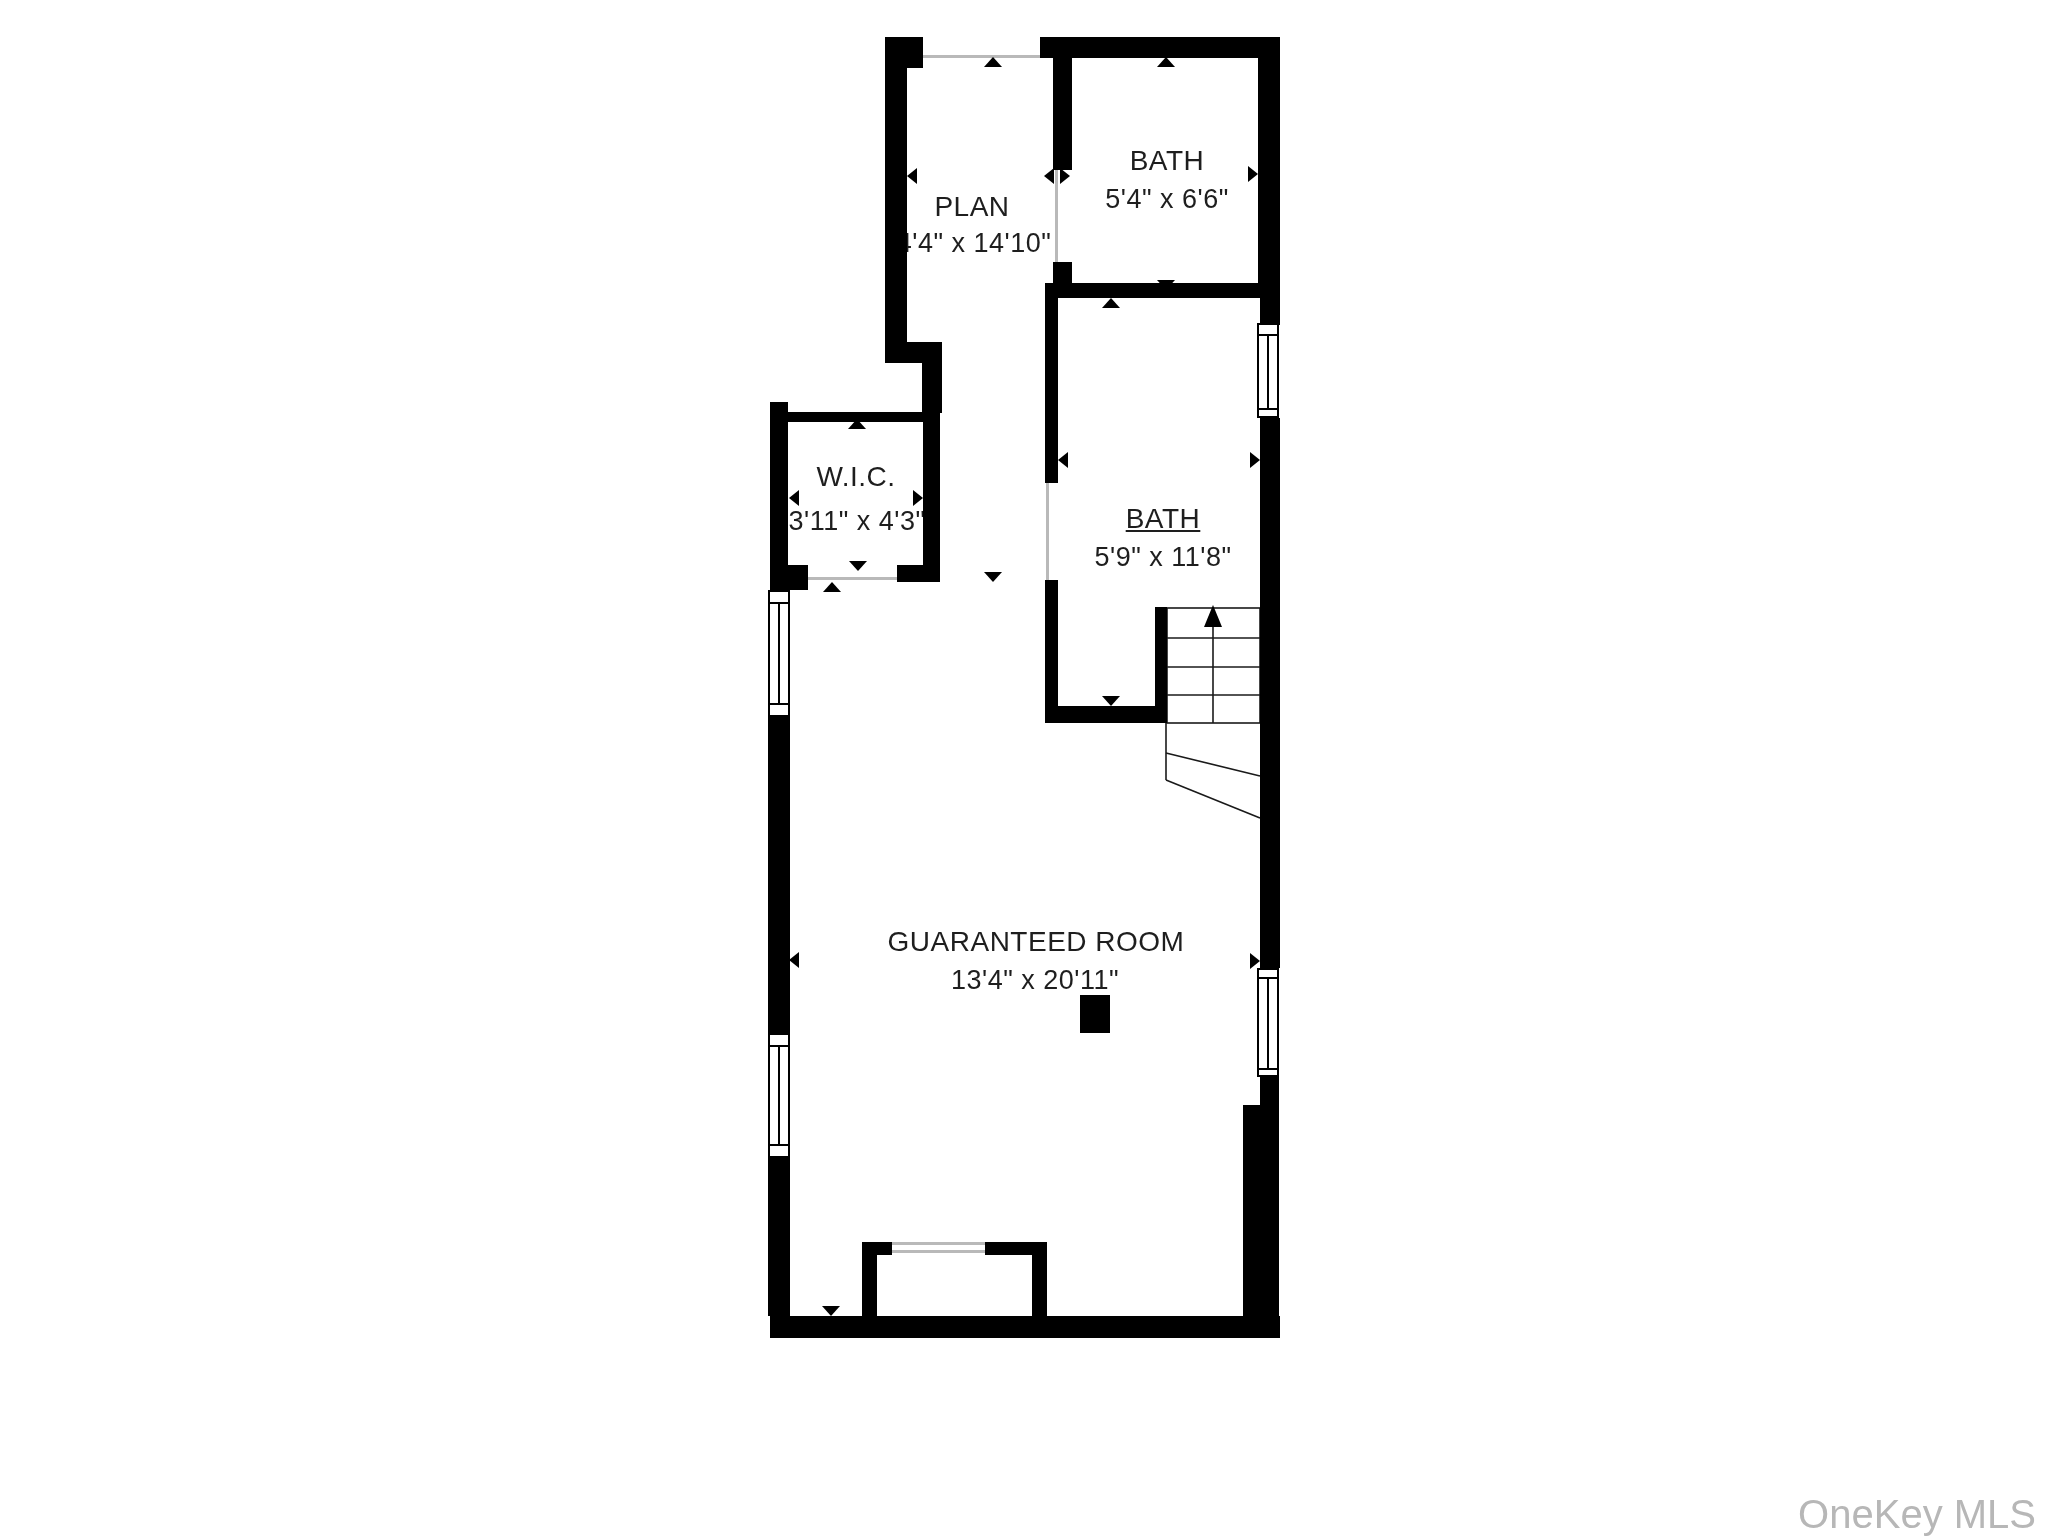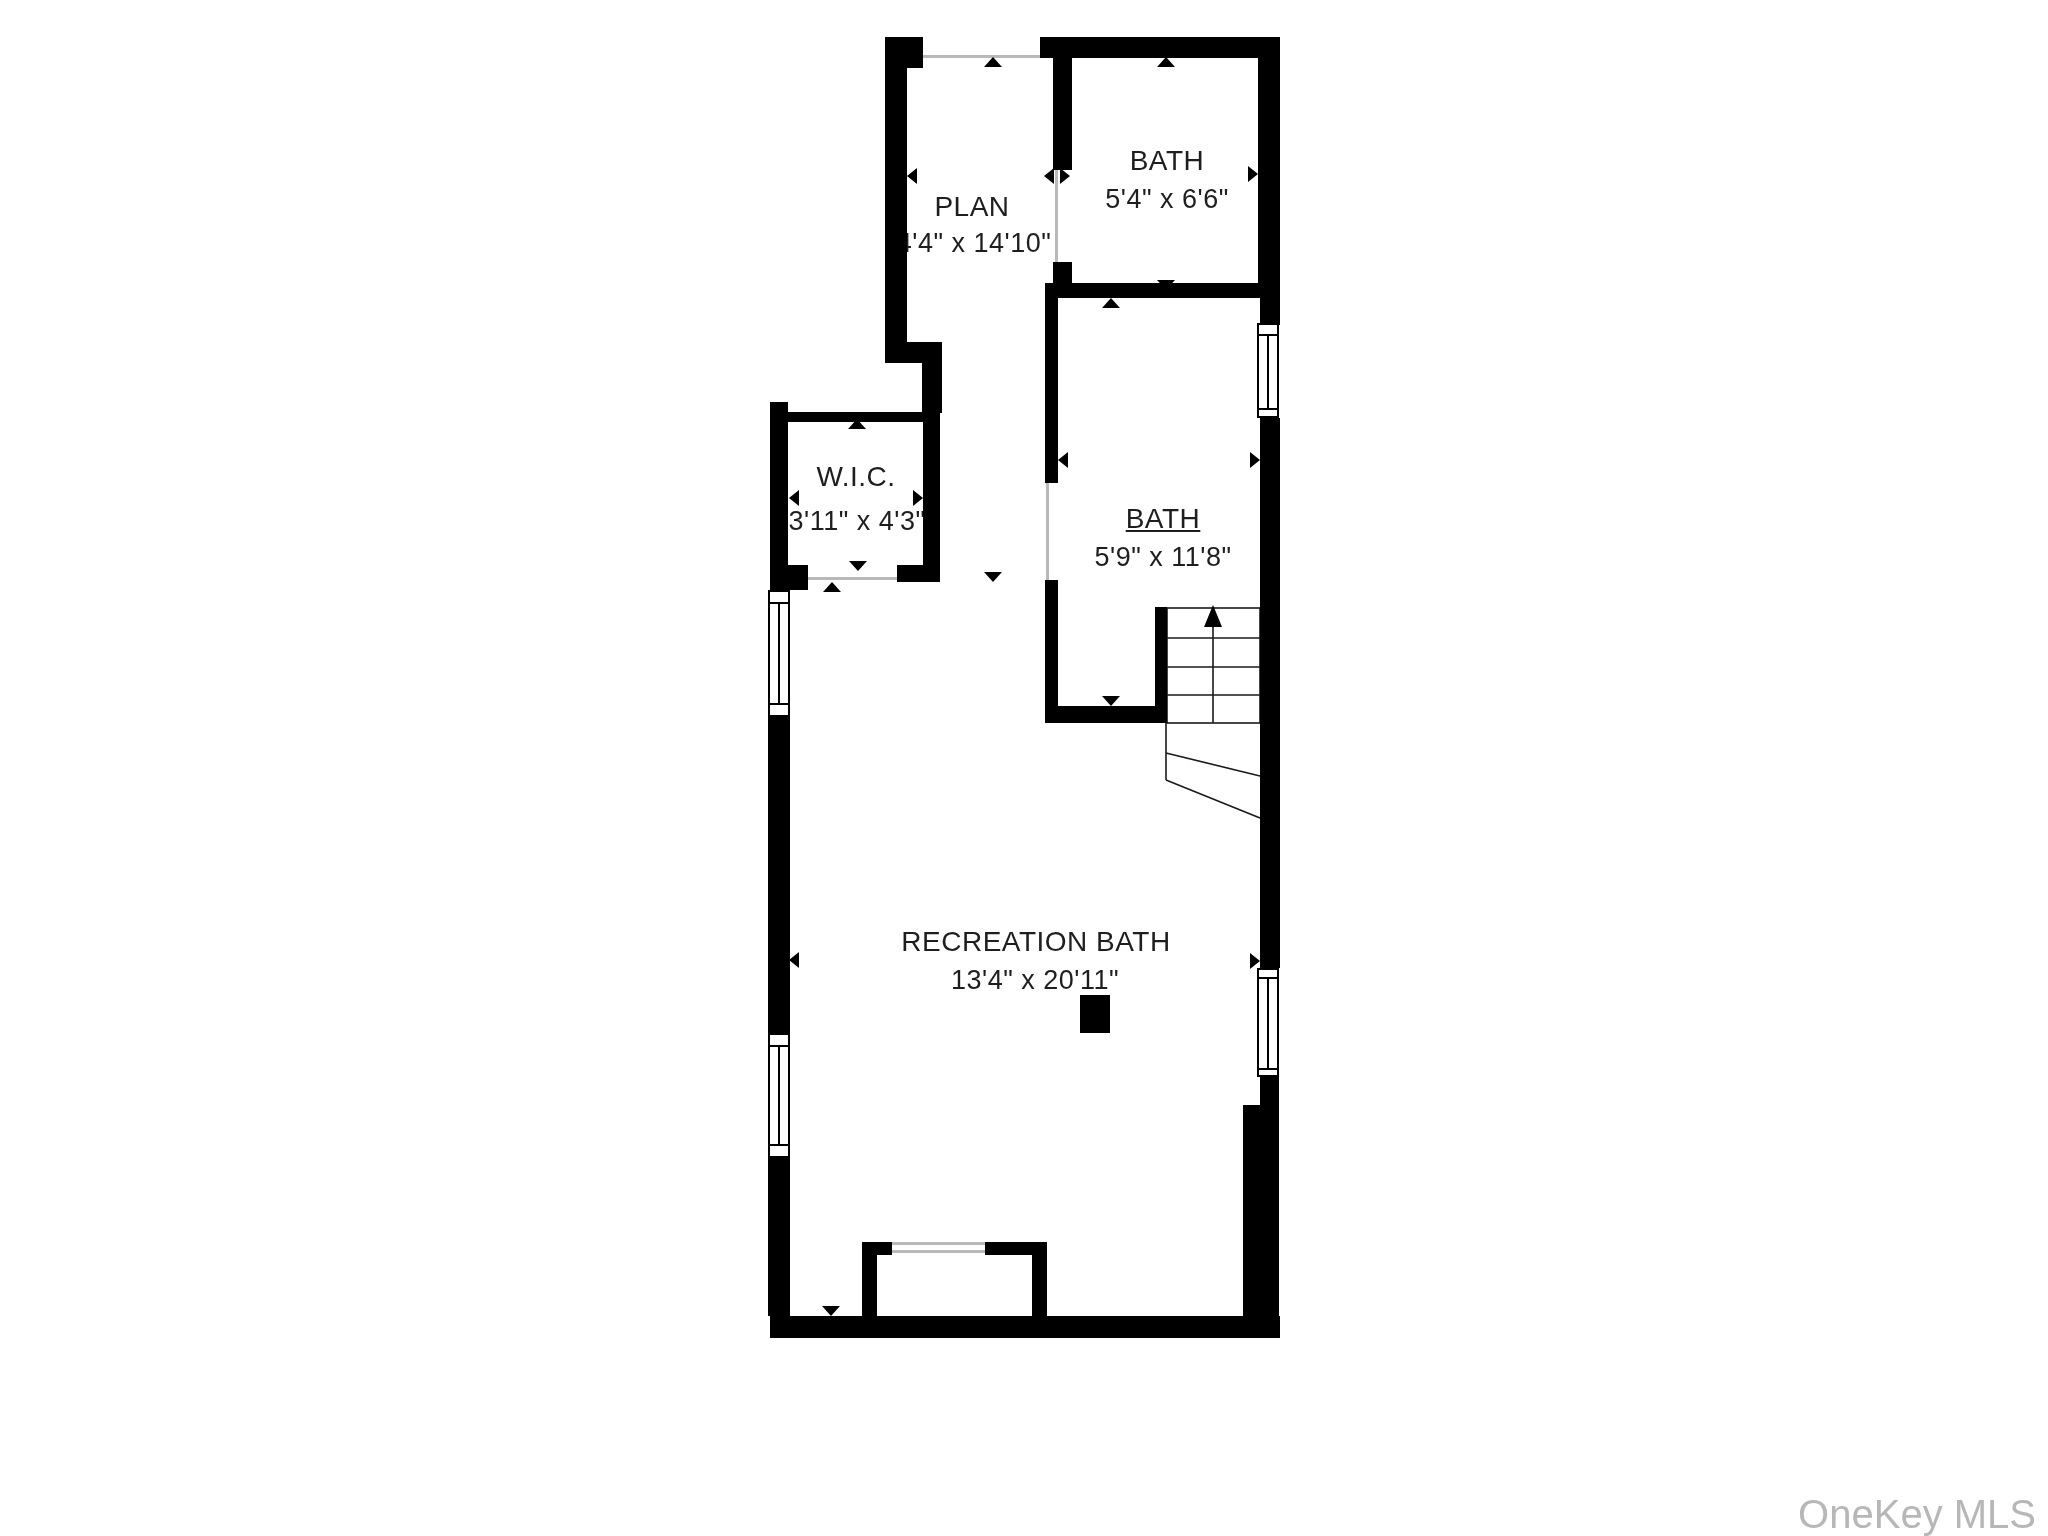--- a/index.html
+++ b/index.html
@@ -134,18 +134,18 @@
 
   <div class="room-label" style="left:1167px;top:161px;">BATH</div>
   <div class="room-dims" style="left:1167px;top:199px;">5'4" x 6'6"</div>
 
   <div class="room-label" style="left:856px;top:477px;">W.I.C.</div>
   <div class="room-dims" style="left:857px;top:521px;">3'11" x 4'3"</div>
 
   <div class="room-label" style="left:1163px;top:519px;text-decoration:underline;">BATH</div>
   <div class="room-dims" style="left:1163px;top:557px;">5'9" x 11'8"</div>
 
-  <div class="room-label" style="left:1036px;top:942px;">RECREATION BATH</div>
+  <div class="room-label" style="left:1036px;top:942px;">GUARANTEED ROOM</div>
   <div class="room-dims" style="left:1035px;top:980px;">13'4" x 20'11"</div>
 
   <div class="watermark">OneKey MLS</div>
 
 </div>
 
 </body></html>

